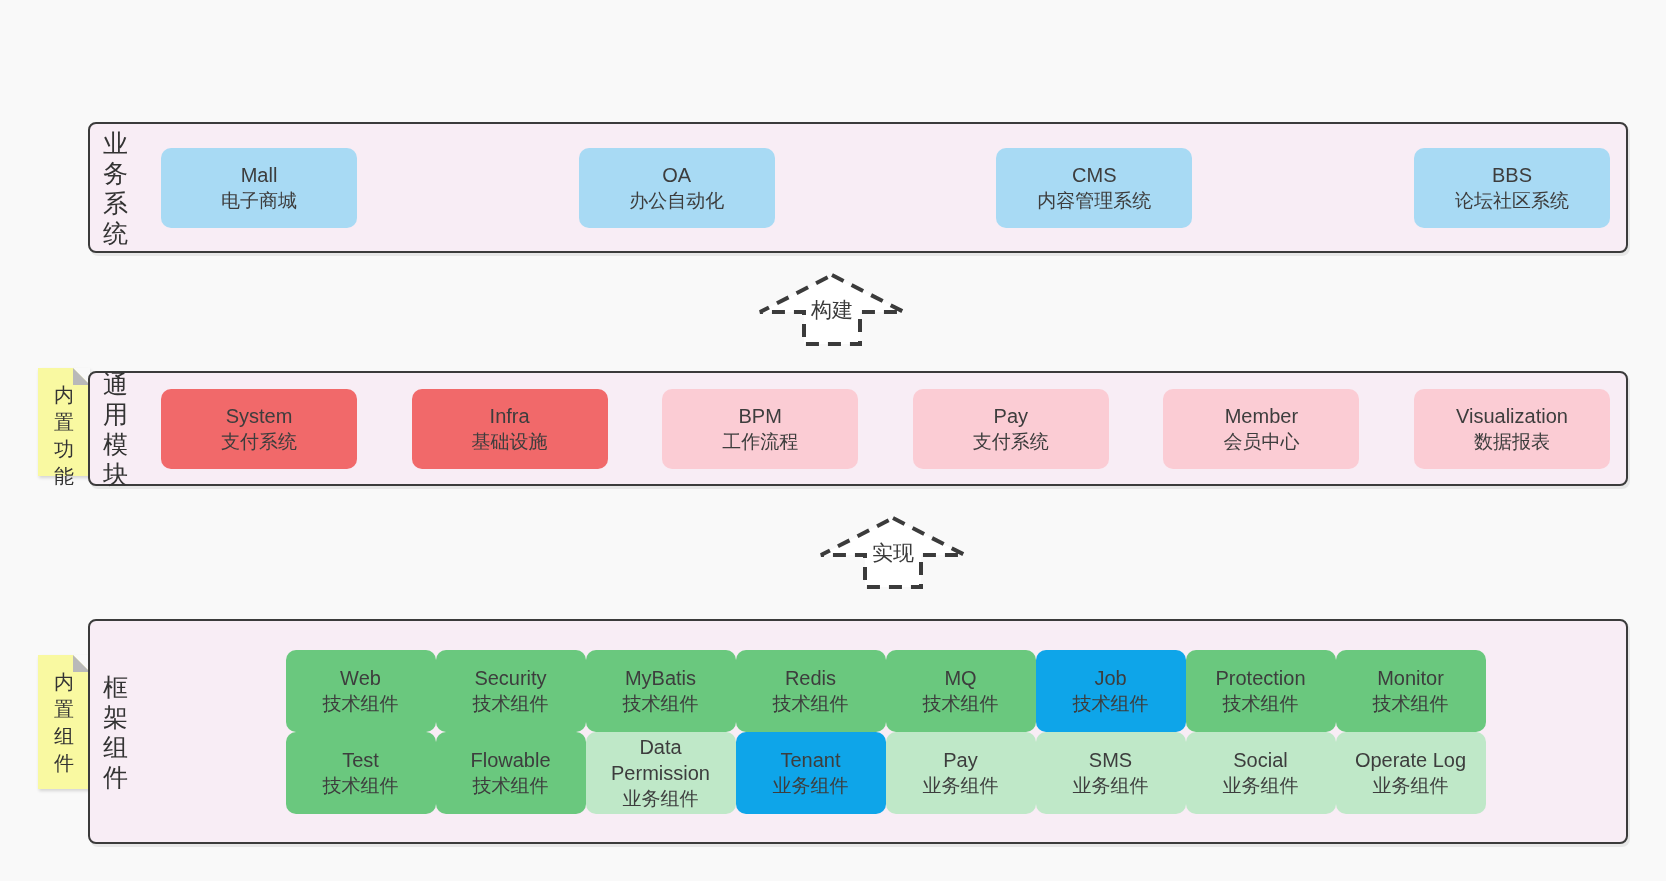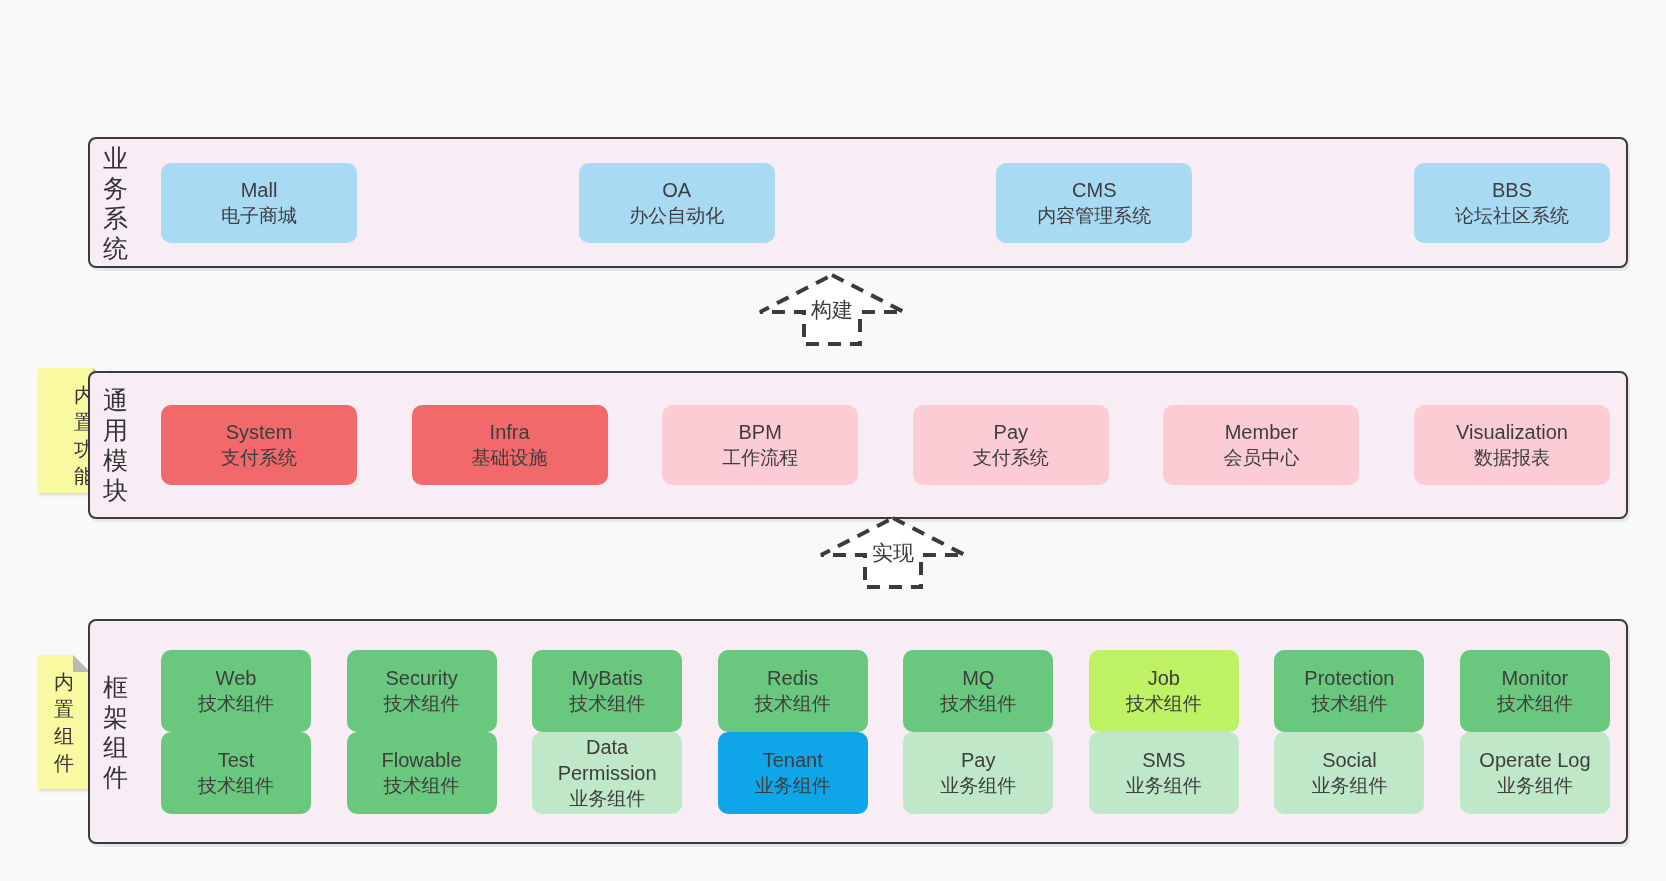--- a/index.html
+++ b/index.html
@@ -22,21 +22,21 @@
     box-shadow:2px 3px 0 rgba(0,0,0,0.07);
   }
   .v-label{
     width:27px;margin:0 8px 0 12px;
     font-size:25px;line-height:30px;
     word-break:break-all;text-align:center;
     color:#333;flex:0 0 auto;
   }
   .row{flex:1;display:flex;justify-content:space-between;align-items:center;
        padding:0 16px 0 24px;}
-  .rows-wrap{flex:1;display:flex;flex-direction:column;padding:0 16px 0 24px;}
+  .rows-wrap{flex:1;display:flex;flex-direction:column;padding:0 16px 0 24px;align-items:center;}
   .rows-wrap .row{flex:none;padding:0;}
 
   
   .box{
     border-radius:10px;
     display:flex;flex-direction:column;justify-content:center;align-items:center;
     text-align:center;box-sizing:border-box;padding:2px 6px;
   }
   .b6{width:196px;height:80px;}
   .b8{width:150px;height:82px;}
@@ -65,21 +65,21 @@
     position:absolute;left:50%;top:24px;transform:translateX(-50%);
     background:#ffffff;padding:2px 2px;
     font-size:21px;line-height:1.1;color:#3b3b3b;white-space:nowrap;
   }
 </style>
 </head>
 <body>
 
 <div class="stage">
 
-  <section class="panel" style="top:137px;height:131px;">
+  <section class="panel" style="top:122px;height:131px;">
     <div class="v-label">业务系统</div>
     <div class="row">
       <div class="box b6" style="background: rgb(168, 218, 244);">
         <span class="en">Mall</span>
         <span class="zh">电子商城</span>
       </div>
       <div class="box b6" style="background: rgb(168, 218, 244);">
         <span class="en">OA</span>
         <span class="zh">办公自动化</span>
       </div>
@@ -94,27 +94,27 @@
     </div>
   </section>
 
   <div class="arrow" style="left:752px;top:272px;">
     <svg width="160" height="76" viewBox="0 0 160 76">
       <path d="M80 3 L152 40 L108 40 L108 72 L52 72 L52 40 L8 40 Z" fill="#ffffff" stroke="#3b3b3b" stroke-width="4" stroke-dasharray="13 9" stroke-linejoin="miter"></path>
     </svg>
     <span class="arrow-label">构建</span>
   </div>
 
-  <div class="sticky" style="top:368px;height:125px;padding-left:20px;">
+  <div class="sticky" style="top:368px;height:108px;">
     <span class="fold-bg"></span>
     <span class="fold"></span>
     <span class="txt">内置功能</span>
   </div>
 
-  <section class="panel" style="top:371px;height:148px;">
+  <section class="panel" style="top:371px;height:115px;">
     <div class="v-label">通用模块</div>
     <div class="row">
       <div class="box b6" style="background: rgb(241, 105, 106);">
         <span class="en">System</span>
         <span class="zh">支付系统</span>
       </div>
       <div class="box b6" style="background: rgb(241, 105, 106);">
         <span class="en">Infra</span>
         <span class="zh">基础设施</span>
       </div>
@@ -167,21 +167,21 @@
           <span class="zh">技术组件</span>
         </div>
         <div class="box b8" style="background: rgb(106, 200, 126);">
           <span class="en">Redis</span>
           <span class="zh">技术组件</span>
         </div>
         <div class="box b8" style="background: rgb(106, 200, 126);">
           <span class="en">MQ</span>
           <span class="zh">技术组件</span>
         </div>
-        <div class="box b8" style="background: #bef264;">
+        <div class="box b8" style="background: #0ea5e9;">
           <span class="en">Job</span>
           <span class="zh">技术组件</span>
         </div>
         <div class="box b8" style="background: rgb(106, 200, 126);">
           <span class="en">Protection</span>
           <span class="zh">技术组件</span>
         </div>
         <div class="box b8" style="background: rgb(106, 200, 126);">
           <span class="en">Monitor</span>
           <span class="zh">技术组件</span>

